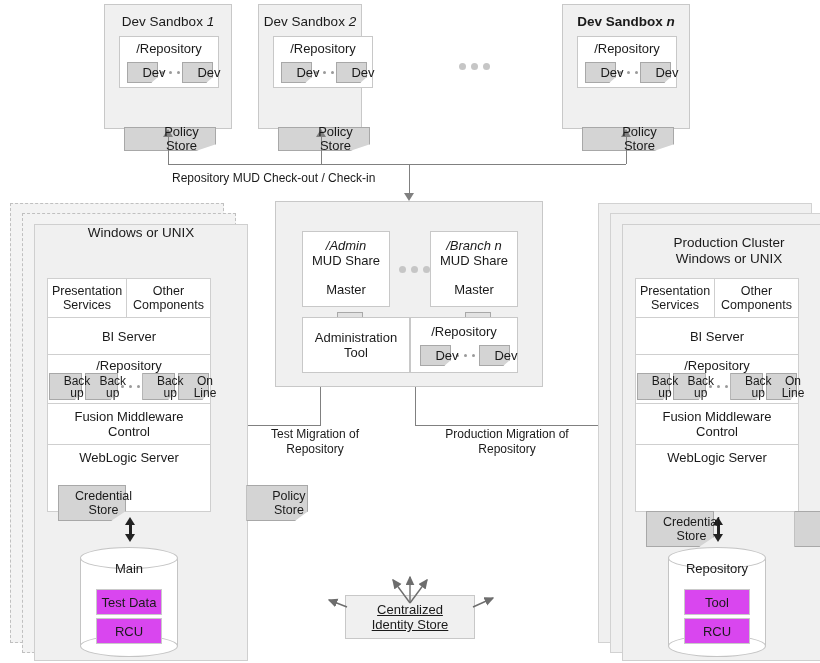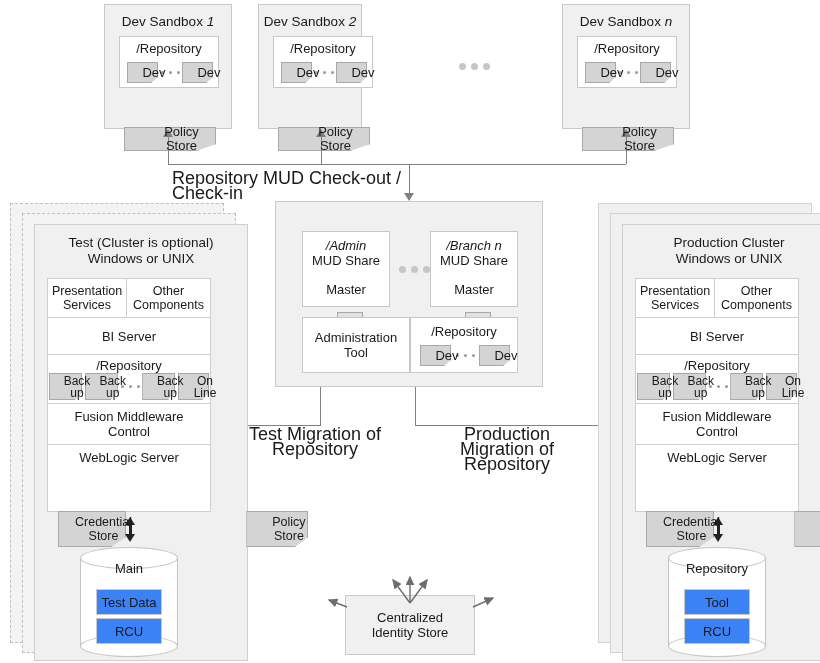--- a/index.html
+++ b/index.html
@@ -99,21 +99,21 @@
   .arrow-up, .arrow-down, .arrow-left, .arrow-right {
     width: 0; height: 0;
   }
   .arrow-up    { border-left: 5px solid transparent; border-right: 5px solid transparent; border-bottom: 8px solid #808080; }
   .arrow-down  { border-left: 5px solid transparent; border-right: 5px solid transparent; border-top: 8px solid #808080; }
   .arrow-left  { border-top: 5px solid transparent; border-bottom: 5px solid transparent; border-right: 8px solid #808080; }
   .arrow-right { border-top: 5px solid transparent; border-bottom: 5px solid transparent; border-left: 8px solid #808080; }
   .arrow-up.dark, .arrow-down.dark { border-bottom-color: #222; border-top-color: #222; }
 
   .edge-label {
-    font-size: 18px;
+    font-size: 12px;
     line-height: 15px;
     color: #1a1a1a;
     text-align: center;
     white-space: pre-line;
   }
 
   
   .cyl-body {
     position: absolute;
     left: 0; right: 0; top: 11px; bottom: 11px;
@@ -139,21 +139,21 @@
     position: absolute;
     left: 0; right: 0; top: 14px;
     text-align: center;
     font-size: 13px;
     z-index: 3;
   }
   .cyl-row {
     position: absolute;
     left: 16px; right: 16px;
     height: 26px;
-    background: #3b82f6;
+    background: #d946ef;
     border: 1px solid #c9c9c9;
     display: flex; align-items: center; justify-content: center;
     font-size: 13px;
     z-index: 3;
   }
 
   .sub-box {
     background: #ffffff;
     border: 1px solid #cfcfcf;
     display: flex;
@@ -228,21 +228,21 @@
     </div>
   </div>
 
   <div class="abs dots" style="left:459px; top:63px;">
     <i></i>
       <i></i>
       <i></i>
   </div>
 
   <div class="abs panel-grey" style="left:562px; top:4px; width:128px; height:125px;">
-    <div class="title" style="margin-top:9px;">
+    <div class="title" style="margin-top:9px;font-weight:bold;">
       <span>Dev Sandbox </span><span class="ital">n</span>
     </div>
     <div class="abs panel-white" style="left:14px; top:31px; width:100px; height:52px;">
       <div class="ctext" style="margin-top:4px;">/Repository</div>
       <div class="abs" style="left:7px; top:25px; width:86px; display:flex; align-items:center; justify-content:space-between;">
         <div class="doc" style="width:31px;height:21px;">
           <span class="docshadow"></span>
             <span class="docbg"></span>
           <span class="doclabel">Dev</span>
         </div>
@@ -341,21 +341,20 @@
 
   <div class="abs vline" style="left:415px; top:387px; height:38px;"></div>
   <div class="abs hline" style="left:415px; top:425px; width:185px;"></div>
   <div class="abs arrow-right" style="left:599px; top:421px;"></div>
   <div class="abs edge-label" style="left:432px; top:427px; width:150px;">Production Migration of
 Repository</div>
 
   <div class="abs stack-layer-dashed" style="left:10px; top:203px; width:214px; height:440px;"></div>
   <div class="abs stack-layer-dashed" style="left:22px; top:213px; width:214px; height:440px;"></div>
   <div class="abs panel-grey" style="left:34px; top:224px; width:214px; height:437px; border-color:#cfcfcf;">
-    <div class="title" style="margin-top:10px;">Test (Cluster is optional)</div>
     <div class="title">Windows or UNIX</div>
 
     
     <div class="abs sub-box" style="left:12px; top:53px; width:80px; height:40px;">
       <div class="small-ctext" style="white-space:pre-line;">Presentation
 Services</div>
     </div>
     <div class="abs sub-box" style="left:91px; top:53px; width:85px; height:40px;">
       <div class="small-ctext" style="white-space:pre-line;">Other
 Components</div>
@@ -515,21 +514,21 @@
     <div class="abs" style="left:45px; top:322px; width:98px; height:110px;">
       <div class="cyl-body"></div>
       <div class="cyl-bot"></div>
       <div class="cyl-top"></div>
       <div class="cyl-label">Repository</div>
       <div class="cyl-row" style="top:42px;">Tool</div>
       <div class="cyl-row" style="top:71px;">RCU</div>
     </div>
   </div>
 
-  <div class="abs panel-grey" style="left:345px; top:595px; width:130px; height:60px; display:flex; align-items:center; justify-content:center;">
+  <div class="abs panel-grey" style="left:345px; top:595px; width:130px; height:44px; display:flex; align-items:center; justify-content:center;text-decoration:underline;">
     <div class="ctext" style="white-space:pre-line;">Centralized
 Identity Store</div>
   </div>
 
   <svg class="abs" style="left:315px; top:565px; width:190px; height:75px; overflow:visible;">
     <defs>
       <marker id="ah" markerWidth="7" markerHeight="7" refX="6" refY="3.2" orient="auto">
         <path d="M0,0 L7,3.2 L0,6.4 z" fill="#6d6d6d"></path>
       </marker>
     </defs>

